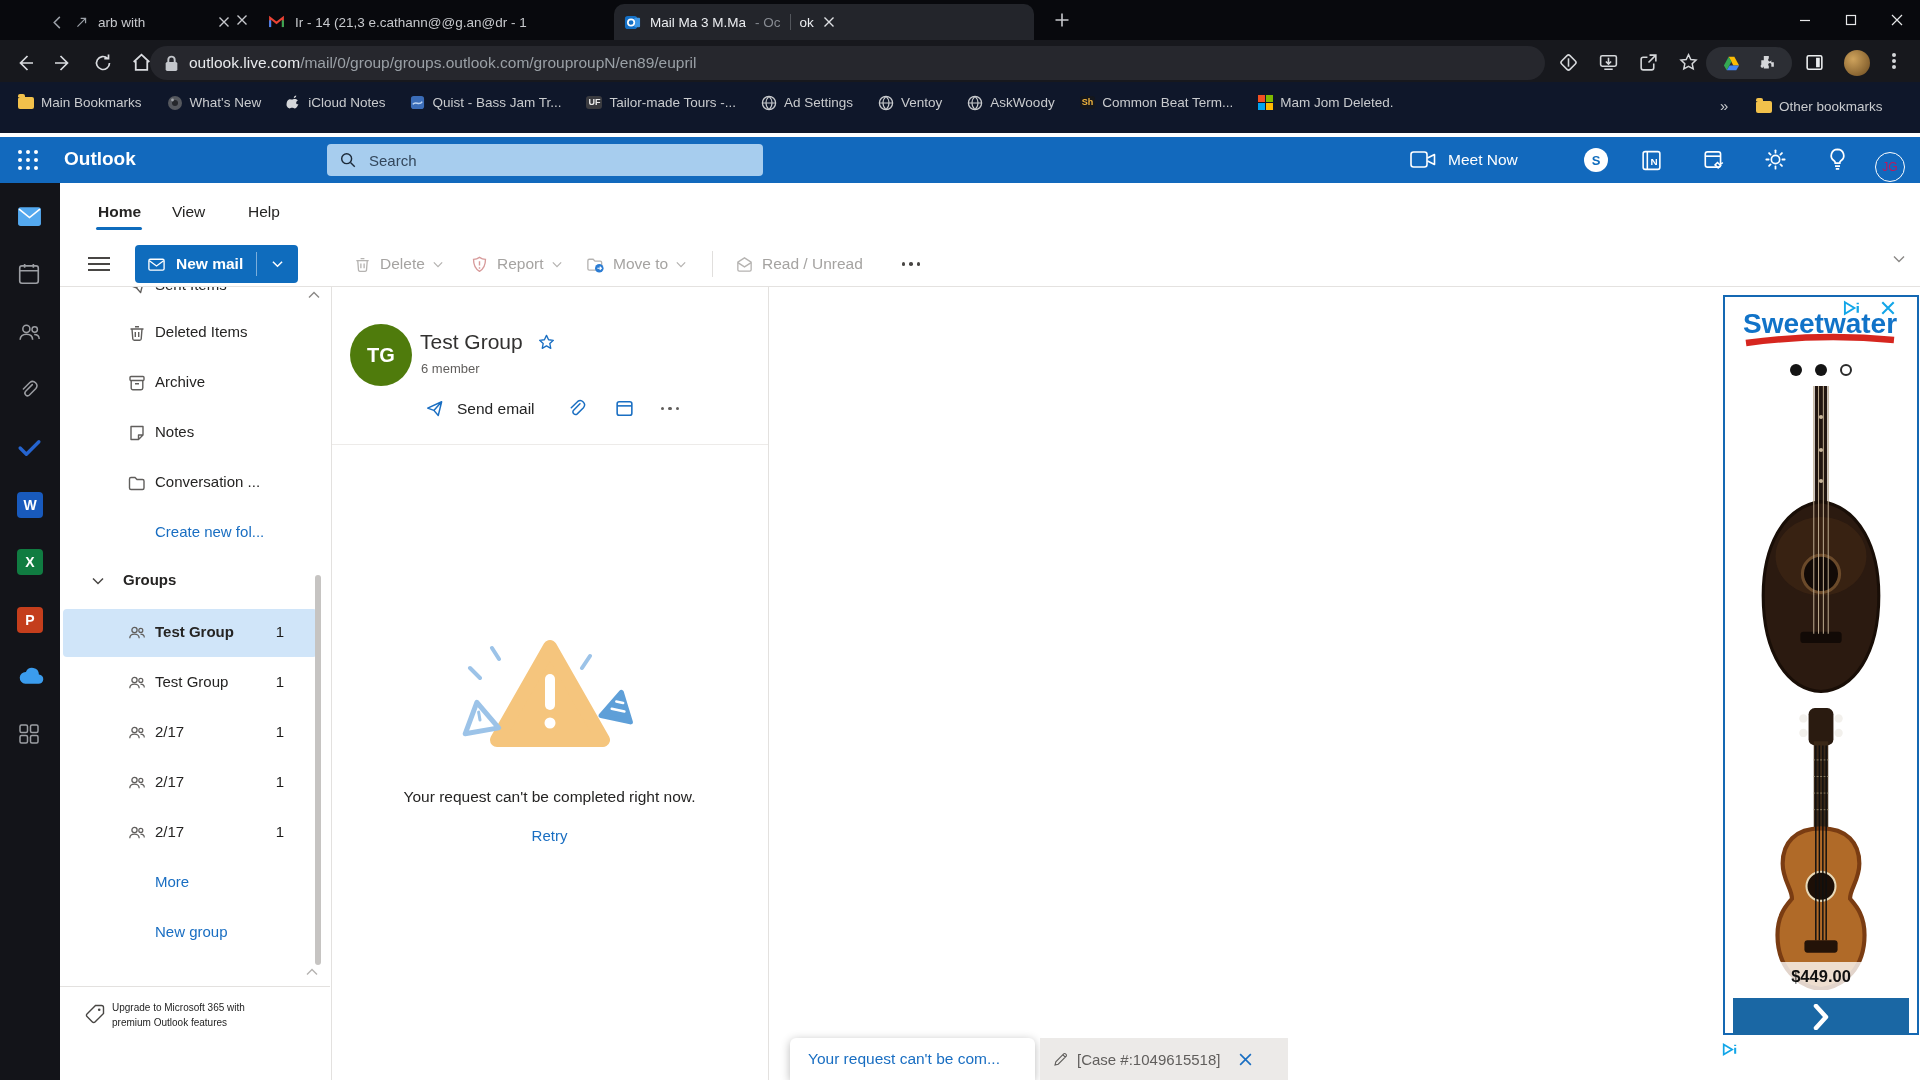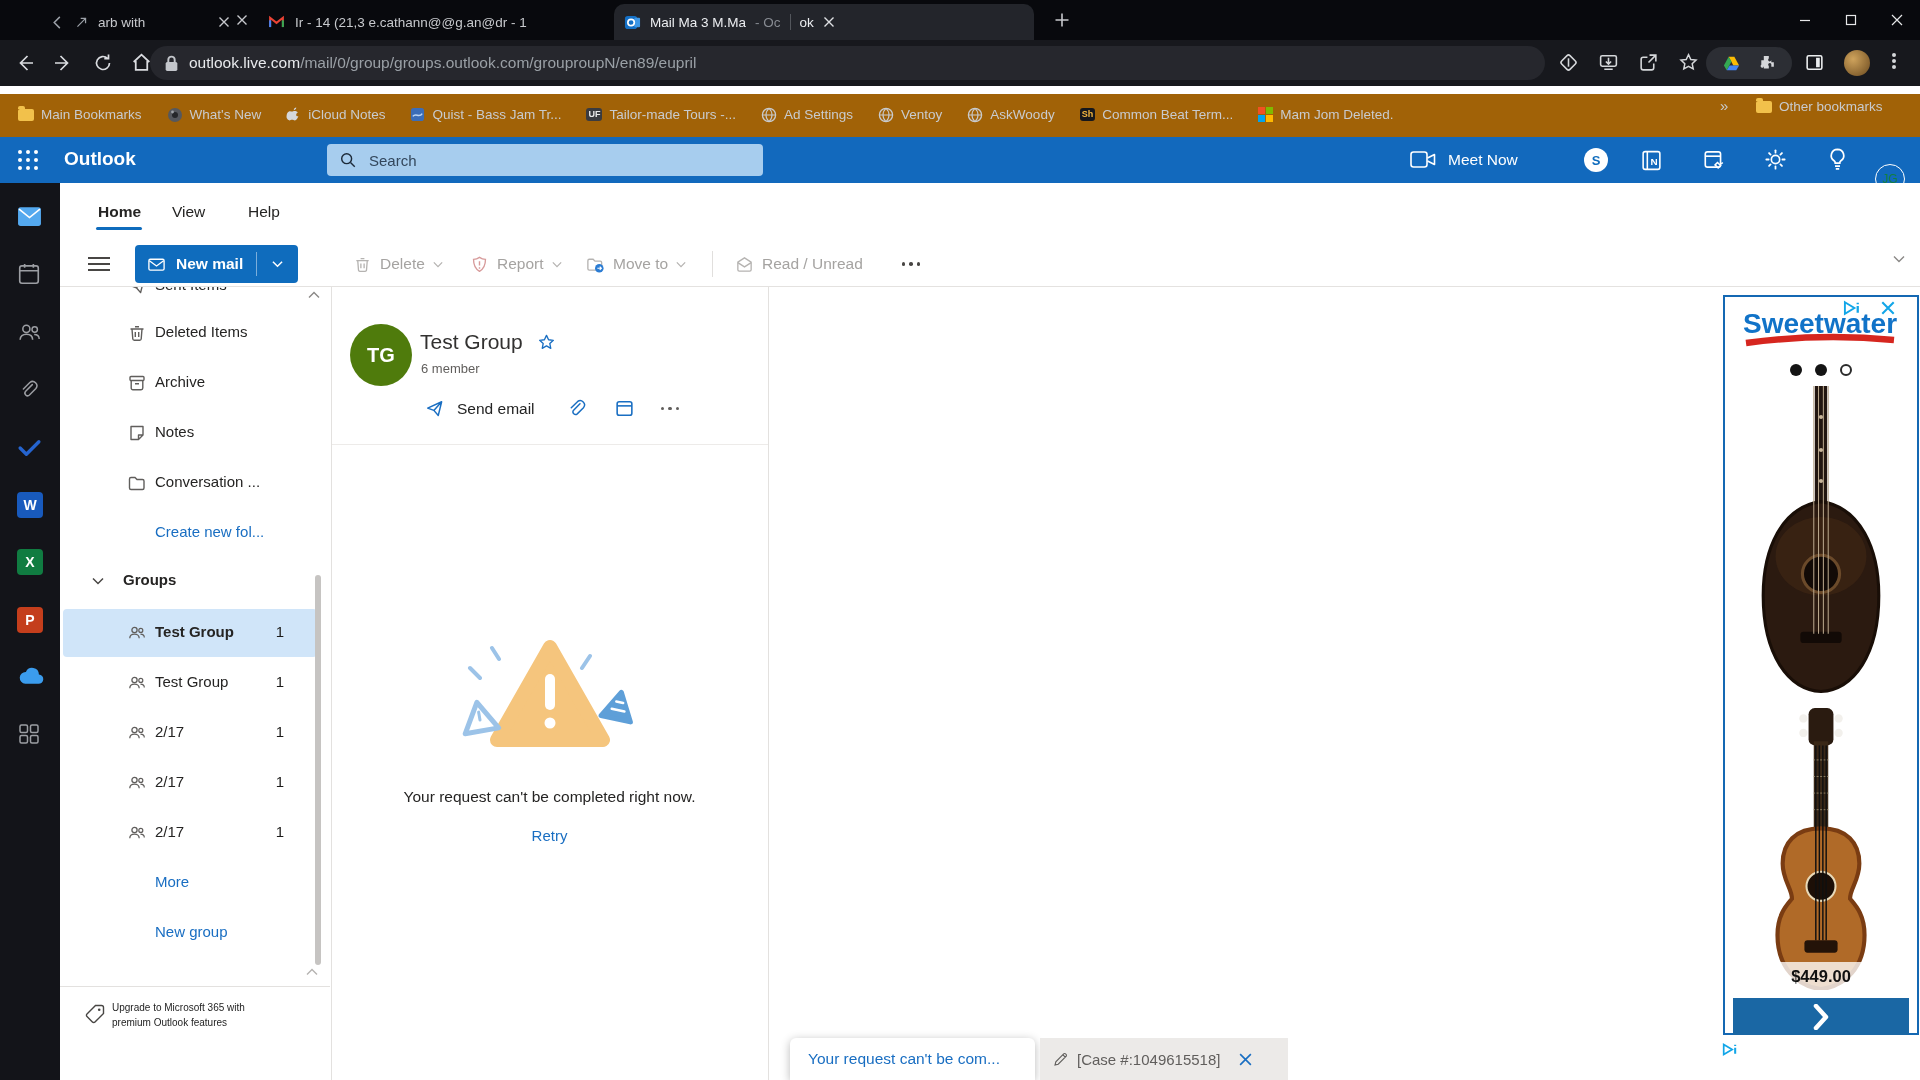--- a/index.html
+++ b/index.html
@@ -15,42 +15,42 @@
   .tab .tablabel{overflow:hidden;text-overflow:ellipsis;flex:1;}
   .tab.active{background:#23252b;border-radius:10px 10px 0 0;color:#eceef1;}
   .dimtxt{color:#878b92;}
   .vline{width:1px;height:16px;background:#53565c;display:inline-block;}
   .winbtn{position:absolute;top:0;height:40px;width:46px;display:flex;align-items:center;justify-content:center;}
   .addressbar{position:absolute;left:0;top:40px;width:1920px;height:46px;background:#17181d;}
   .omnibox{position:absolute;left:150px;top:46px;width:1395px;height:34px;border-radius:17px;background:#26272d;
            display:flex;align-items:center;padding:0 14px;box-sizing:border-box;gap:10px;}
   .urlhost{color:#e8eaed;font-size:15.5px;}
   .urlpath{color:#9aa0a6;font-size:15.5px;}
-  .bookmarksbar{position:absolute;left:0;top:94px;width:1920px;height:51px;background:#a16207;
+  .bookmarksbar{position:absolute;left:0;top:82px;width:1920px;height:51px;background:#0f172a;
                 display:flex;align-items:center;padding:0 0 10px 18px;box-sizing:border-box;gap:25px;}
   .bm{display:flex;align-items:center;gap:7px;color:#c9cbce;font-size:13.5px;white-space:nowrap;}
   .bm-folder{width:16px;height:12px;background:#f2c14b;border-radius:2px 2px 2px 2px;position:relative;}
   .bm-folder:before{content:"";position:absolute;left:0;top:-3px;width:7px;height:3px;background:#f2c14b;border-radius:2px 2px 0 0;}
   .icotext{font-size:9px;font-weight:bold;color:#e8e8e8;background:#3a3b40;border-radius:3px;padding:2px 2px;line-height:1;}
   .icotext.sh{background:#15171c;color:#f3b63f;}
   .msgrid{display:grid;grid-template-columns:7px 7px;grid-template-rows:7px 7px;gap:1px;}
   .msgrid i{display:block;}
   
   .oheader{position:absolute;left:0;top:137px;width:1920px;height:46px;background:#1269bd;}
   .waffle{position:absolute;left:16px;top:148px;width:24px;height:24px;display:grid;
           grid-template-columns:repeat(3,4px);grid-template-rows:repeat(3,4px);gap:4px;padding:2px;}
   .waffle i{background:#fff;border-radius:50%;display:block;}
   .obrand{position:absolute;left:64px;top:148px;font-size:19px;font-weight:bold;color:#fff;}
   .osearch{position:absolute;left:327px;top:144px;width:436px;height:32px;background:#a7cdee;border-radius:4px;
            display:flex;align-items:center;padding:0 12px;box-sizing:border-box;gap:10px;}
   .osearch input{flex:1;border:0;outline:0;background:transparent;font-size:15px;color:#1d2b3a;font-family:"Liberation Sans",sans-serif;}
   .osearch input::placeholder{color:#33475c;opacity:1;}
   .meetnow{position:absolute;left:1410px;top:150px;display:flex;align-items:center;gap:12px;color:#fff;font-size:15.5px;}
-  .oavatar{position:absolute;left:1875px;top:164px;width:28px;height:28px;border:1.6px solid #fff;border-radius:50%;
-           color:#15803d;font-size:12px;display:flex;align-items:center;justify-content:center;}
+  .oavatar{position:absolute;left:1875px;top:152px;width:28px;height:28px;border:1.6px solid #fff;border-radius:50%;
+           color:#be185d;font-size:12px;display:flex;align-items:center;justify-content:center;}
   
   .rail{position:absolute;left:0;top:183px;width:60px;height:897px;background:#131419;}
   .railico{position:absolute;left:17px;}
   .lsq{width:26px;height:26px;border-radius:4px;color:#fff;font-size:14px;font-weight:bold;
        display:flex;align-items:center;justify-content:center;}
   
   .ribbon{position:absolute;left:60px;top:183px;width:1860px;height:104px;background:#fff;z-index:5;
           border-bottom:1px solid #e4e2e0;box-sizing:border-box;}
   .mtab{position:absolute;top:20px;font-size:15.5px;color:#252423;}
   .mtab.sel{font-weight:bold;}

